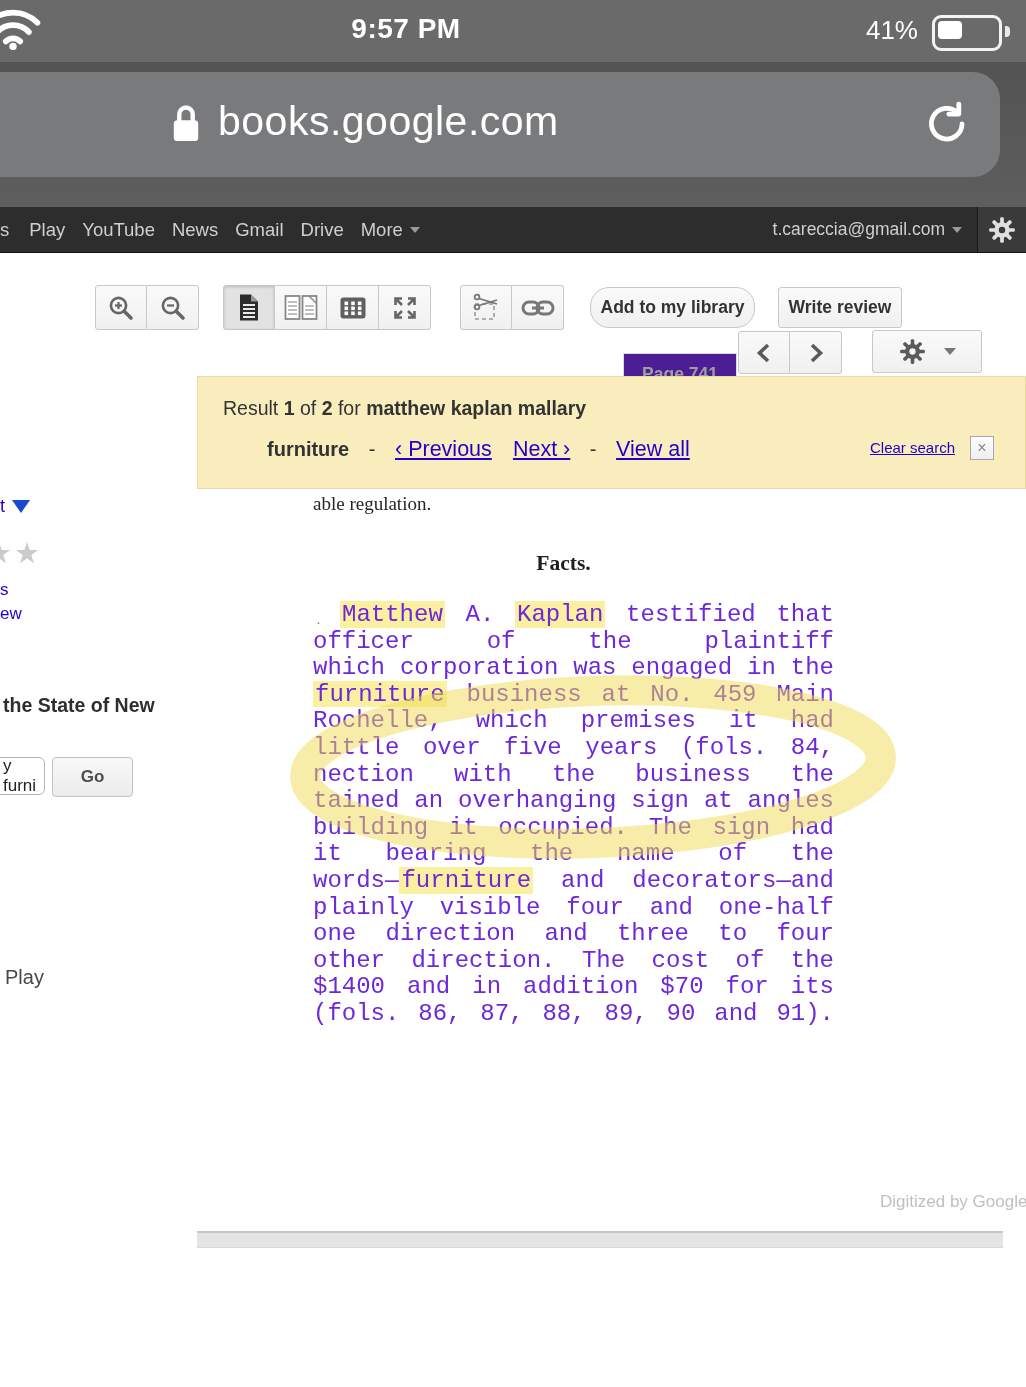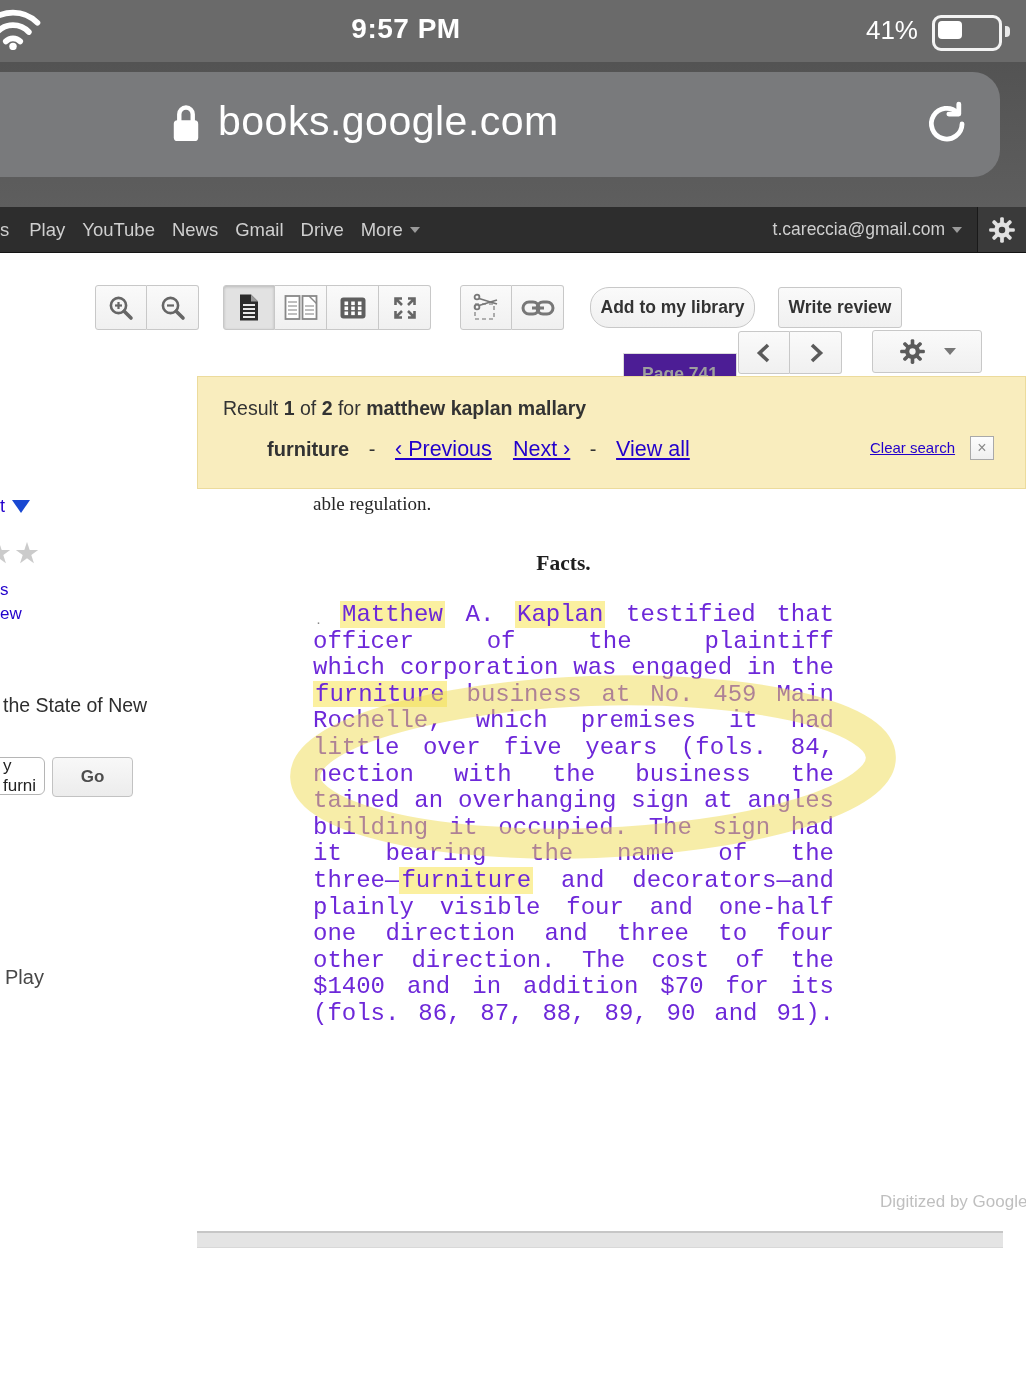--- a/index.html
+++ b/index.html
@@ -69,21 +69,21 @@
         text-decoration:underline;cursor:pointer;}
   .xbtn{position:absolute;left:772px;top:59px;width:24px;height:24px;
         background:linear-gradient(#fdfdfd,#efefef);border:1px solid #a9a9a9;color:#8a8a8a;
         font-size:16px;display:flex;align-items:center;justify-content:center;box-sizing:border-box;cursor:pointer;}
 
   
   .frag{position:absolute;color:var(--link);font-size:18px;}
   .tri-blue{display:inline-block;width:0;height:0;border-left:9px solid transparent;
         border-right:9px solid transparent;border-top:13px solid #1948d2;margin-left:7px;vertical-align:-1px;}
   .stars{position:absolute;left:-14px;top:536px;color:#cbcbcb;font-size:29px;letter-spacing:2px;}
-  .title-frag{position:absolute;left:3px;top:694px;font-size:19.5px;font-weight:400;color:#2e2e2e;}
+  .title-frag{position:absolute;left:3px;top:694px;font-size:19.5px;font-weight:700;color:#2e2e2e;}
   .side-input{position:absolute;left:-62px;top:757px;width:107px;height:38px;background:#fff;
         border:1px solid #b5b5b5;border-radius:6px;box-sizing:border-box;font-size:17px;color:#222;
         padding-left:64px;display:flex;align-items:center;}
   .go-btn{position:absolute;left:52px;top:757px;width:81px;height:40px;display:flex;align-items:center;
         justify-content:center;background:linear-gradient(#f8f8f8,#ececec);border:1px solid #c2c2c2;
         border-radius:4px;font-size:17px;font-weight:600;color:#4d4d4d;box-sizing:border-box;}
   .play-frag{position:absolute;left:5px;top:966px;font-size:20px;color:#484848;}
 
   
   .book{position:absolute;left:197px;top:489px;width:829px;height:780px;background:#fff;}
@@ -358,21 +358,21 @@
         <div class="bline indent"><span class="hl">Matthew</span><span> A. </span><span class="hl">Kaplan</span><span> testified that he was an</span></div>
         <div class="bline"><span>officer of the plaintiff corporation, </span><span class="hl">Mallary</span><span>, Inc.,</span></div>
         <div class="bline"><span>which corporation was engaged in the retail</span></div>
         <div class="bline"><span class="hl">furniture</span><span> business at No. 459 Main Street, New</span></div>
         <div class="bline"><span>Rochelle, which premises it had occupied for a</span></div>
         <div class="bline"><span>little over five years (fols. 84, 85).  That in con-</span></div>
         <div class="bline"><span>nection with the business the corporation main-</span></div>
         <div class="bline"><span>tained an overhanging sign at angles to the</span></div>
         <div class="bline"><span>building it occupied.  The sign had lettering on</span></div>
         <div class="bline"><span>it bearing the name of the corporation and other</span></div>
-        <div class="bline"><span>three—</span><span class="hl">furniture</span><span> and decorators—and it was</span></div>
+        <div class="bline"><span>words—</span><span class="hl">furniture</span><span> and decorators—and it was</span></div>
         <div class="bline"><span>plainly visible four and one-half blocks from</span></div>
         <div class="bline"><span>one direction and three to four blocks from the</span></div>
         <div class="bline"><span>other direction.  The cost of the sign was</span></div>
         <div class="bline"><span>$1400 and in addition $70 for its installation</span></div>
         <div class="bline"><span>(fols. 86, 87, 88, 89, 90 and 91).  That the only</span></div>
       </div>
     <svg class="marker-svg" width="829" height="780" viewBox="0 0 829 780">
       <ellipse cx="396" cy="278" rx="288" ry="76" fill="none" stroke="#f0dc52" stroke-opacity="0.5" stroke-width="30" transform="rotate(-2 396 278)"></ellipse>
     </svg>
     <div class="digitized">Digitized by Google</div>

